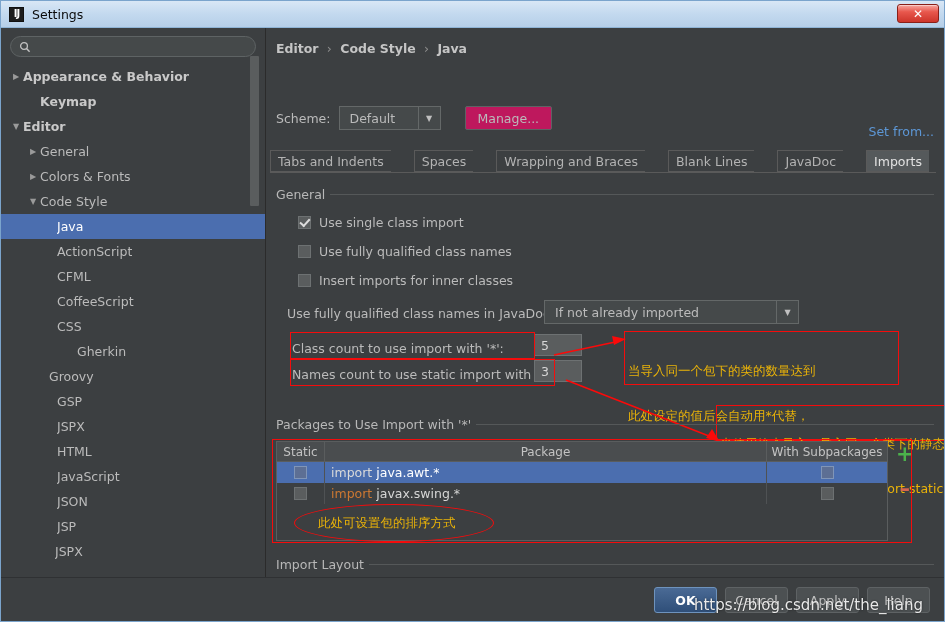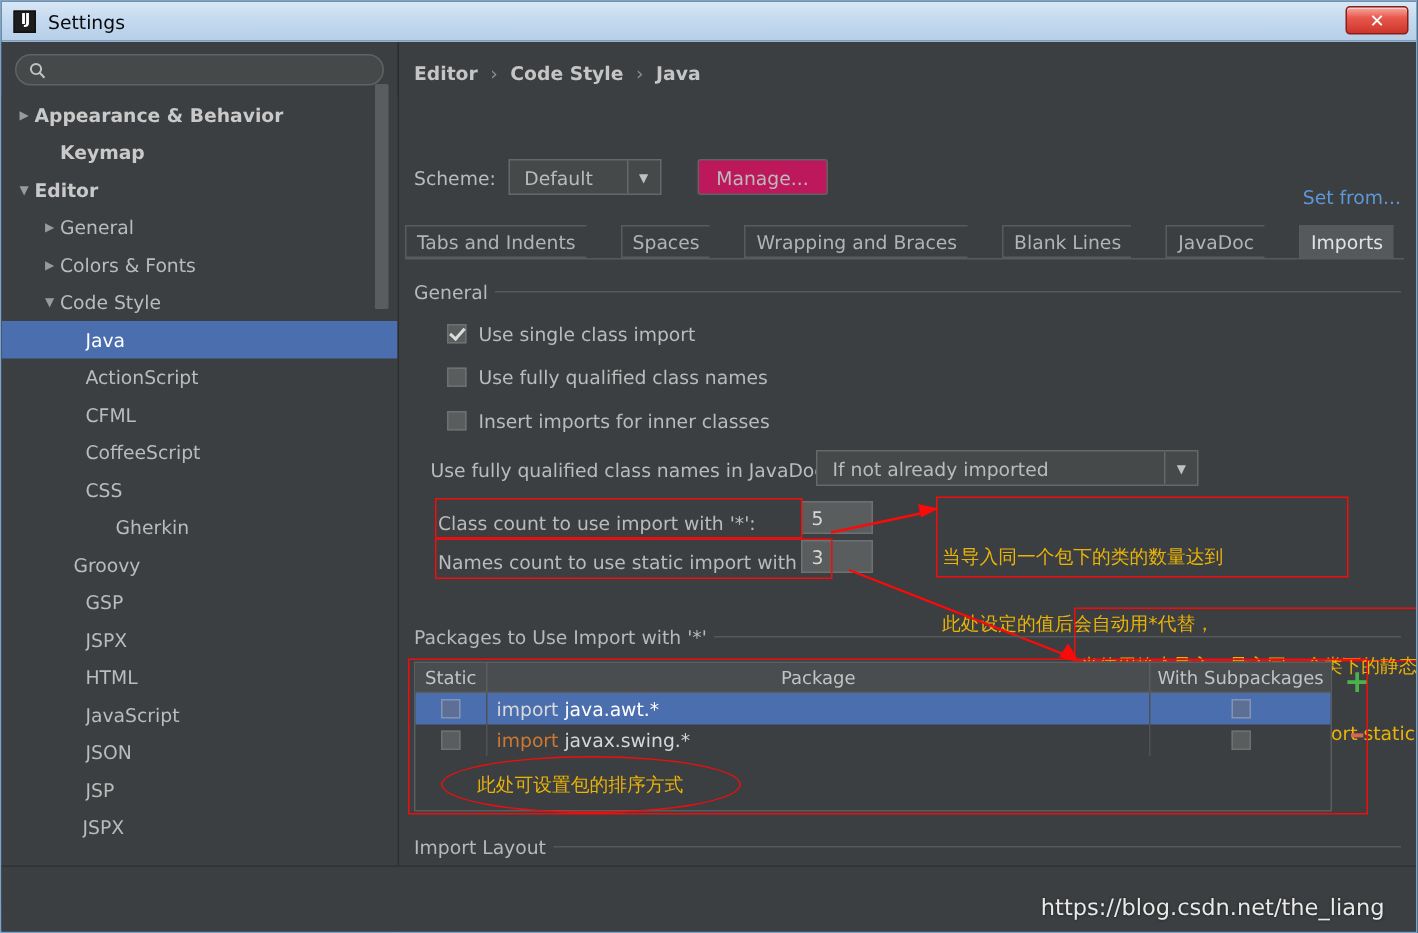--- a/index.html
+++ b/index.html
@@ -623,15 +623,21 @@
       <div class="redtext" style="left:52px; top:487px;">此处可设置包的排序方式</div>
 
       <div class="redbox" style="left:6px; top:411px; width:640px; height:104px;"></div>
 
       <div class="group-title" style="left:10px; top:529px;">Import Layout</div>
       <div class="group-line" style="left:88px; top:536px; right:10px;"></div>
     </div>
   </div>
 
   <div id="footer">
+    <div id="footer-btns">
+        <div class="fbtn default">OK</div>
+        <div class="fbtn">Cancel</div>
+        <div class="fbtn">Apply</div>
+        <div class="fbtn">Help</div>
+      </div>
     <div id="watermark">https://blog.csdn.net/the_liang</div>
   </div>
 </div>
 
 </body></html>

